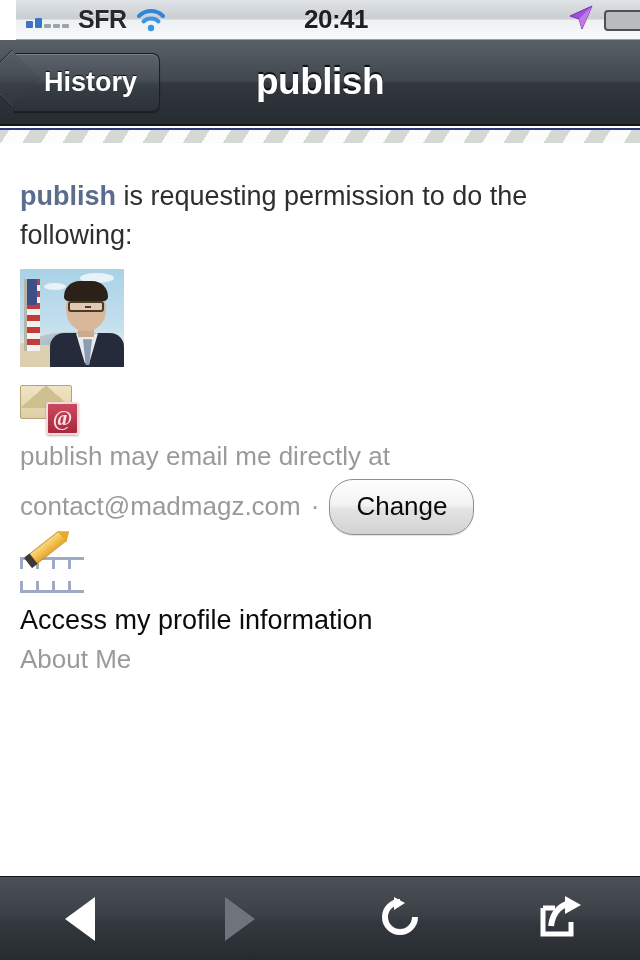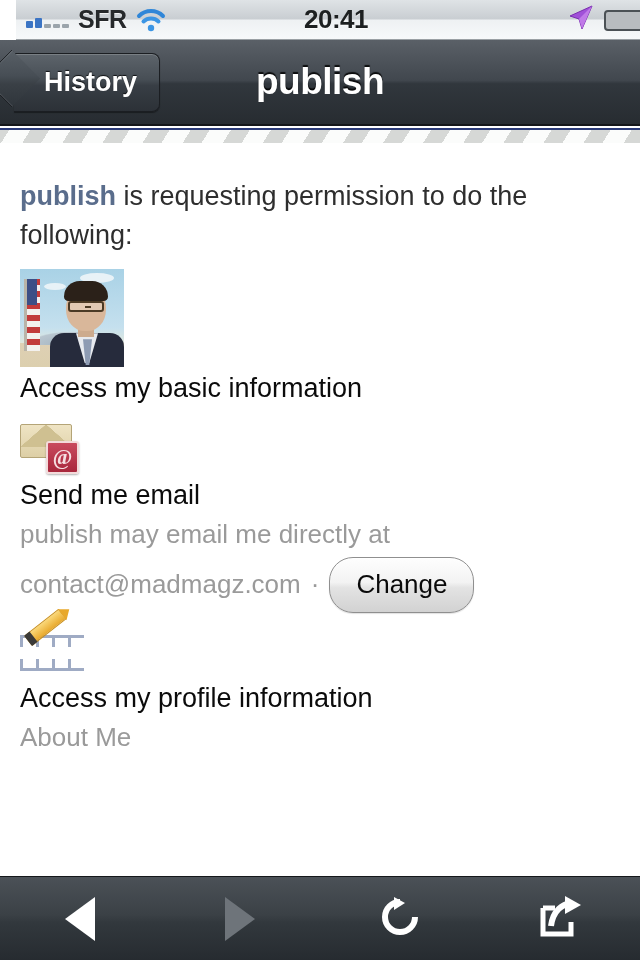--- a/index.html
+++ b/index.html
@@ -293,29 +293,27 @@
         <span class="av-hill"></span>
         <span class="av-flag"></span>
         <span class="av-suit"></span>
         <span class="av-shirt"></span>
         <span class="av-tie"></span>
         <span class="av-neck"></span>
         <span class="av-head"></span>
         <span class="av-hair"></span>
         <span class="av-glass"></span>
       </div>
-      <div class="perm-title">Access my basic information</div>
     </div>
 
     <div class="perm">
       <div class="ico-email">
         <span class="env"></span>
         <span class="at-badge">@</span>
       </div>
-      <div class="perm-title">Send me email</div>
       <div class="perm-desc">publish may email me directly at</div>
       <div class="perm-desc inline-row">
         <span>contact@madmagz.com</span>
         <span class="dot-sep">·</span>
         <span class="changebtn">Change</span>
       </div>
     </div>
 
     <div class="perm">
       <div class="ico-ruler">

